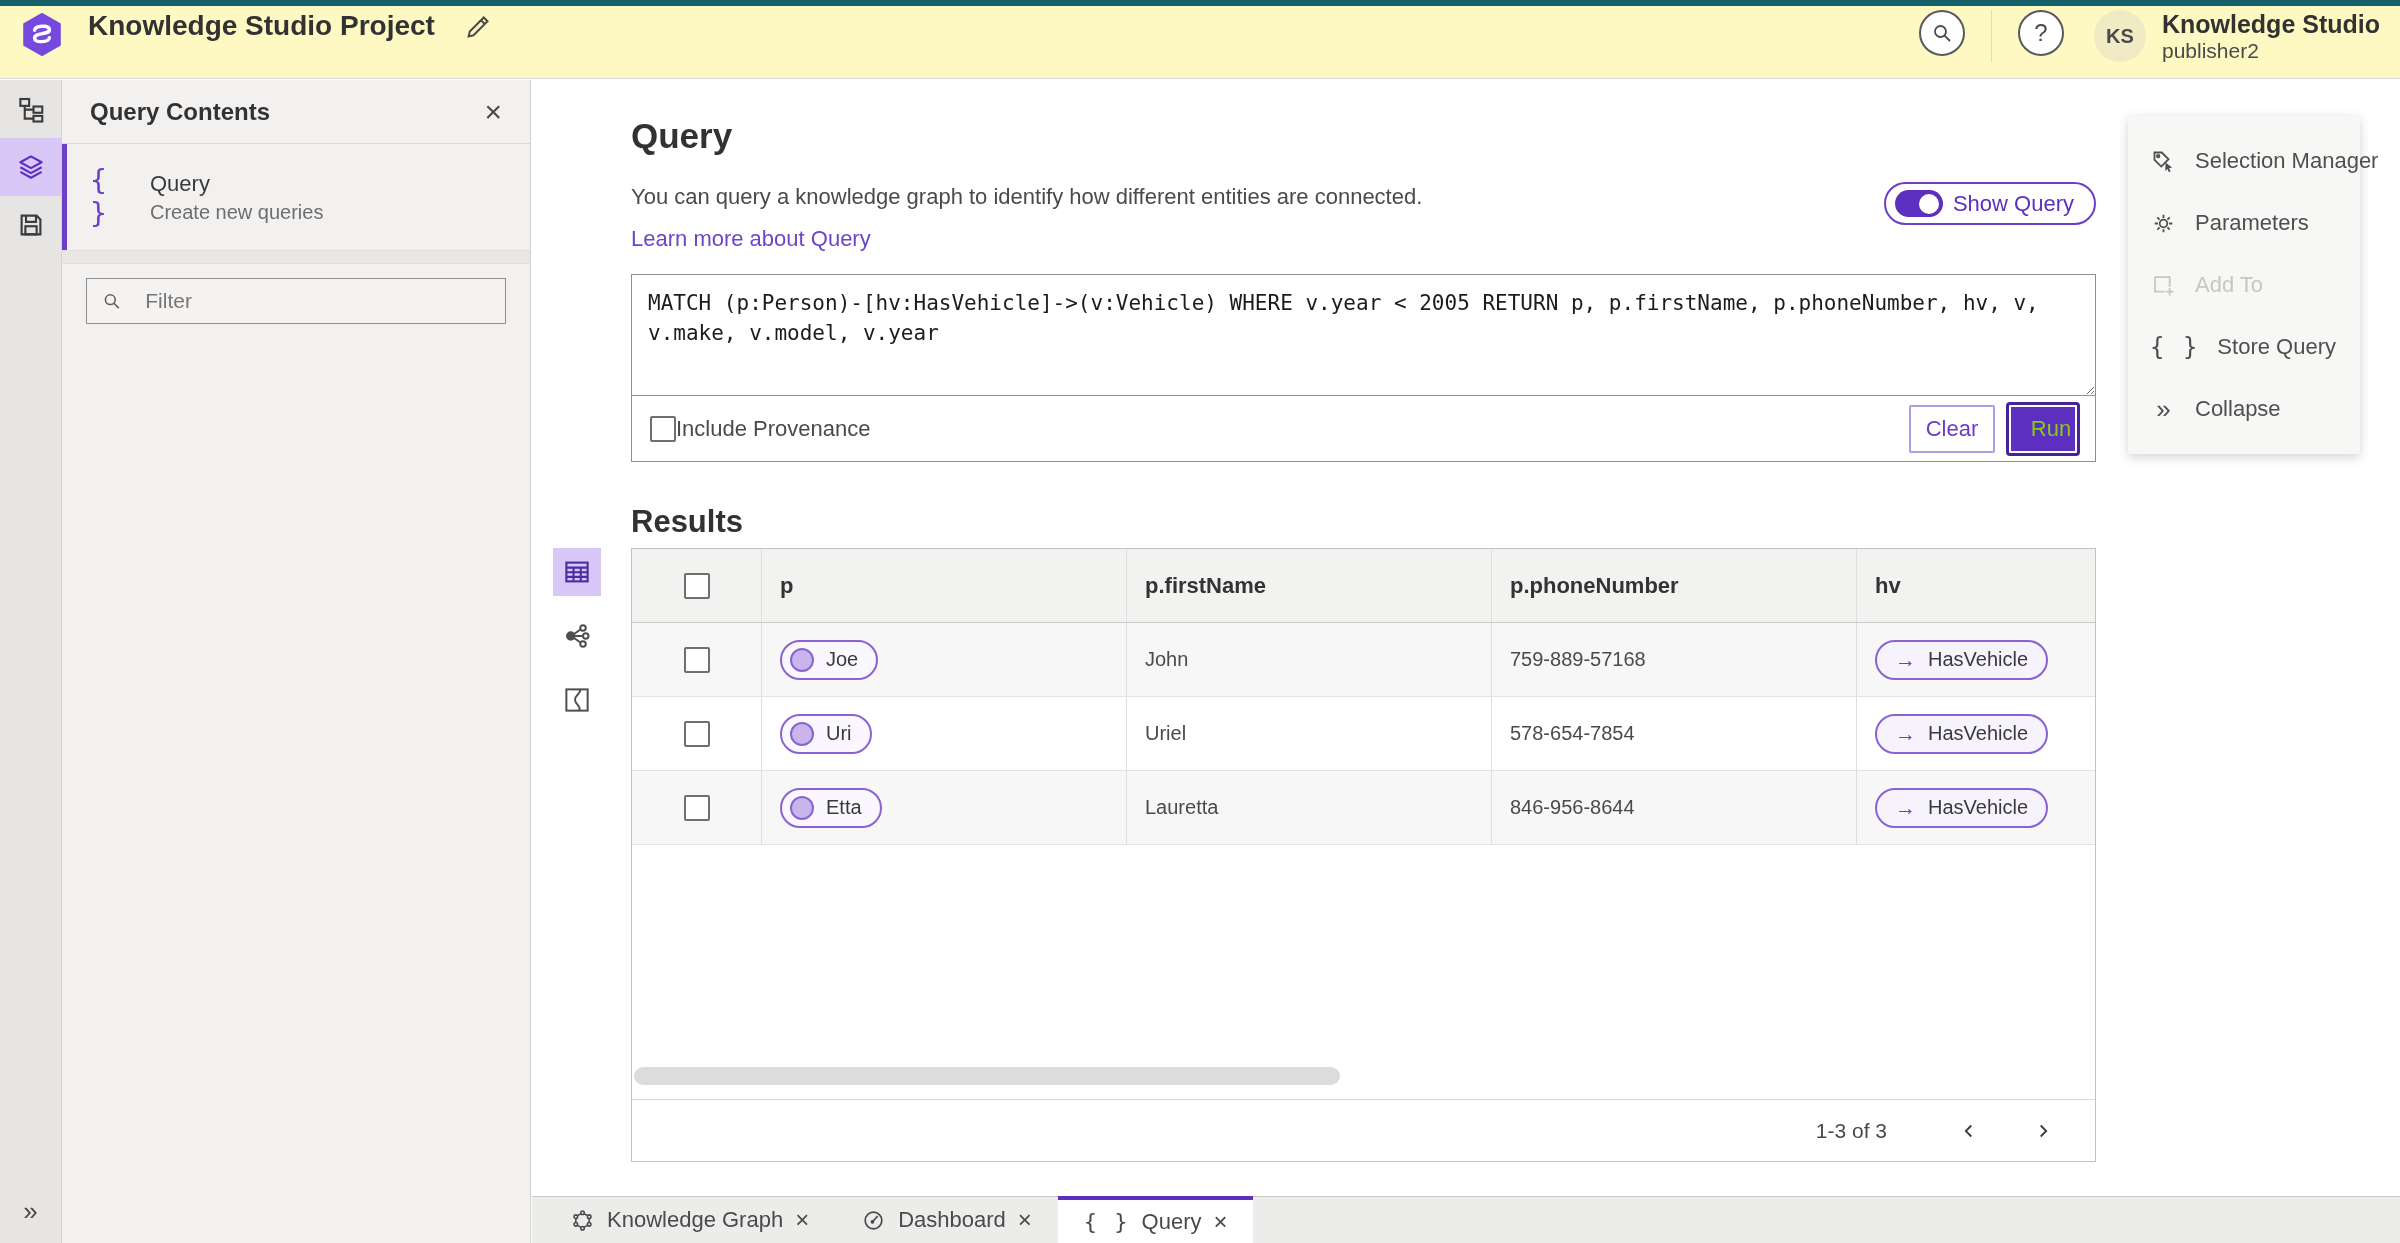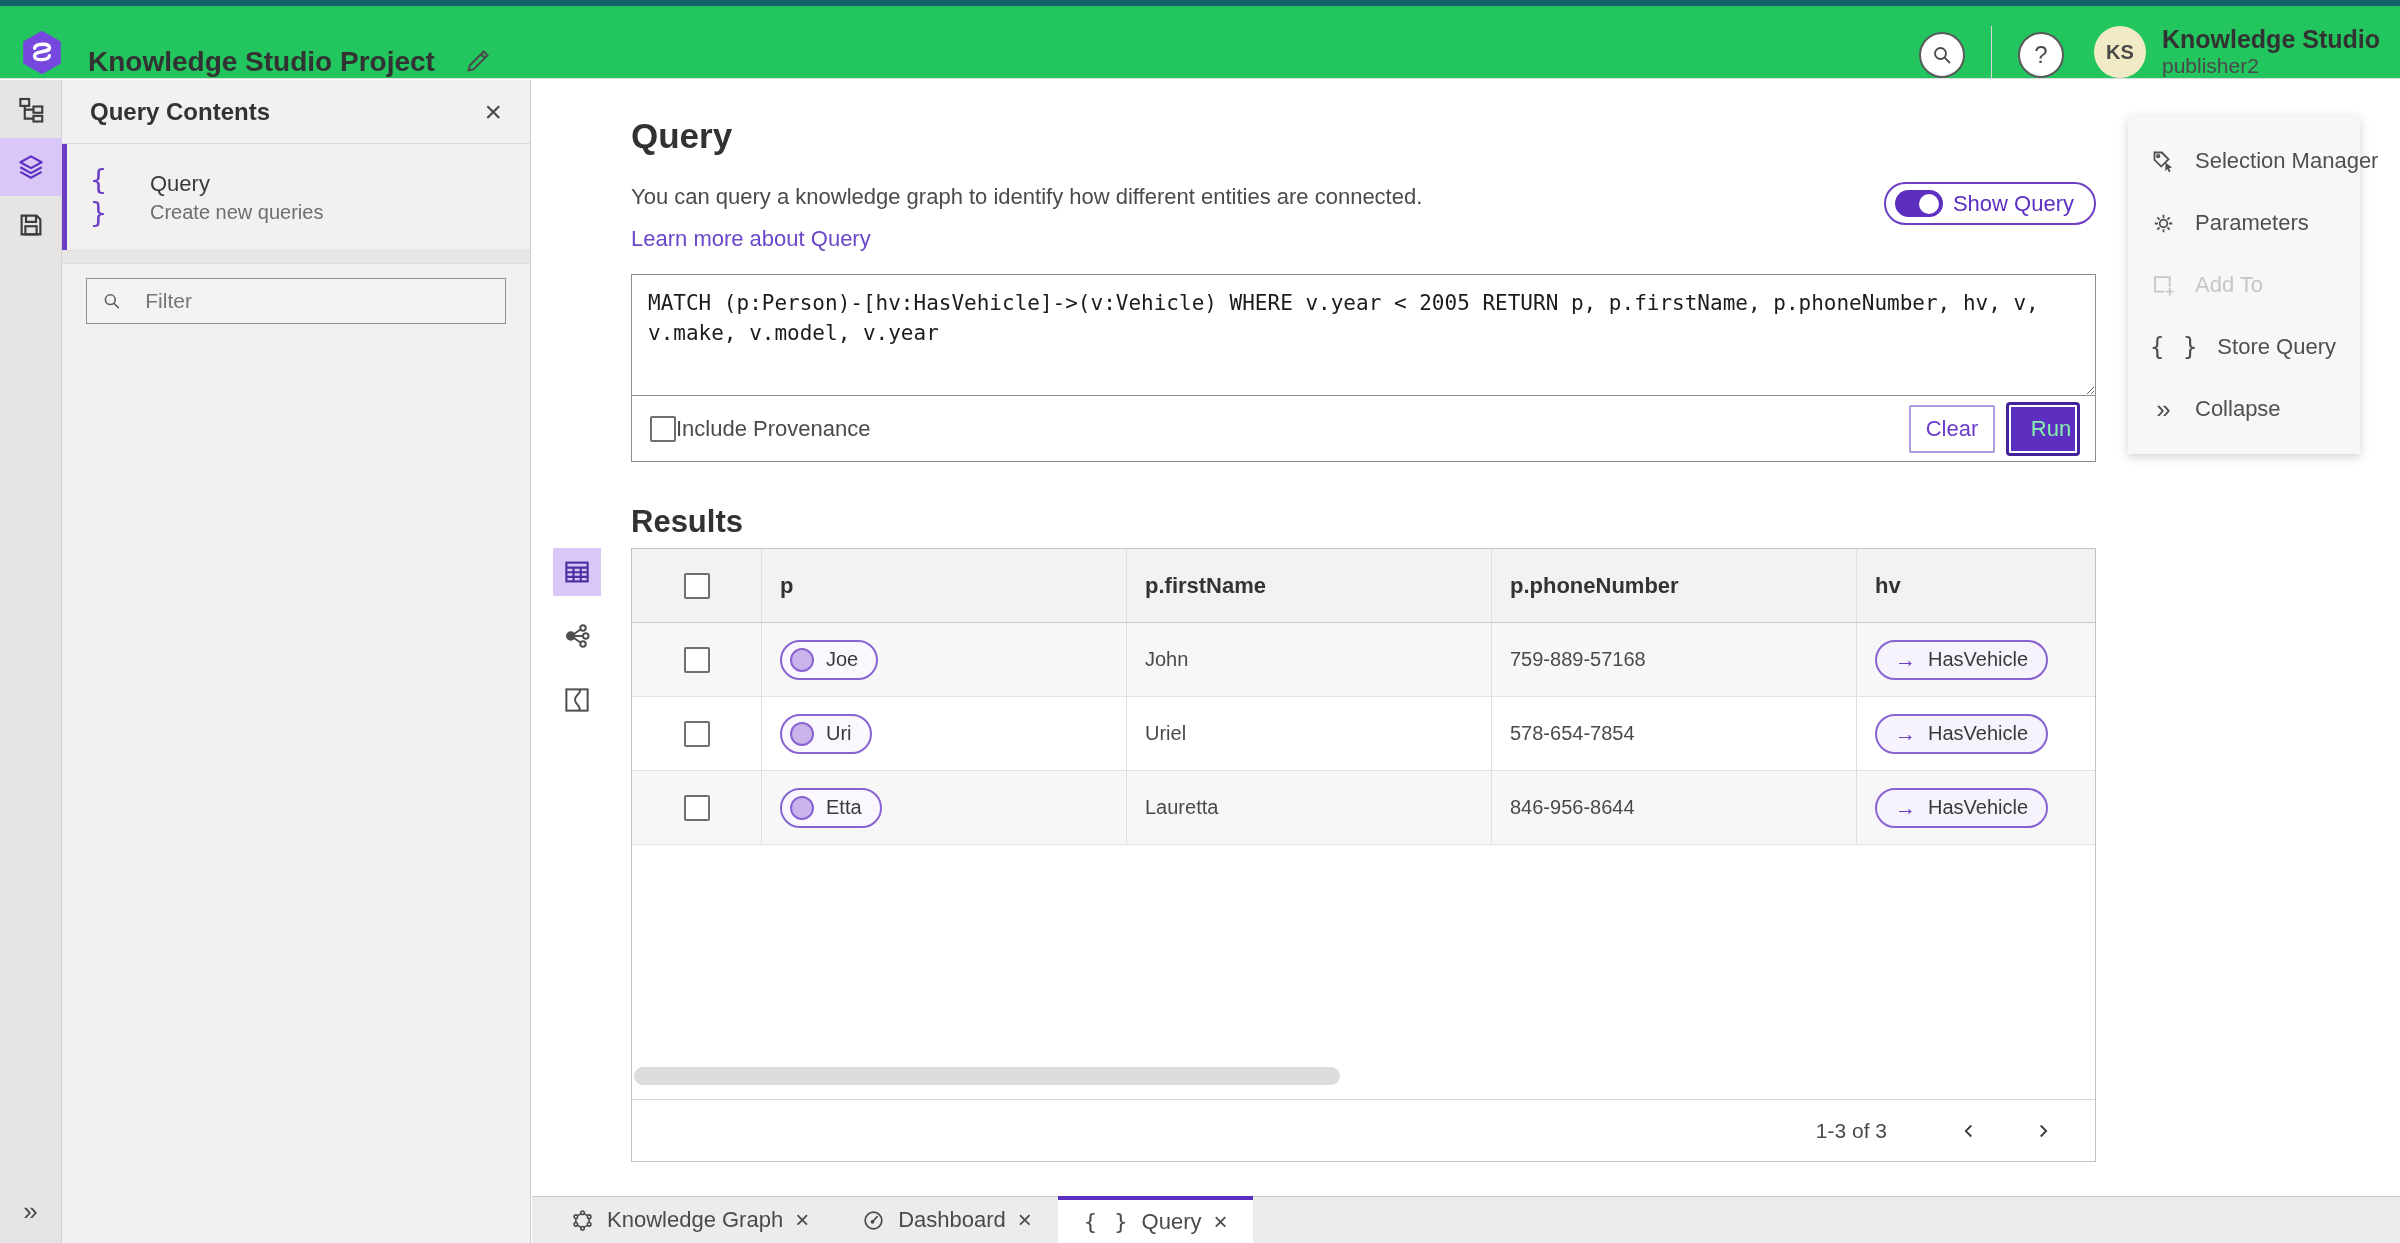--- a/index.html
+++ b/index.html
@@ -6,22 +6,22 @@
   html,body { background:#fff; }
   #app {
     position:relative; width:2400px; height:1243px; overflow:hidden;
     font-family:"Liberation Sans", sans-serif; color:#323232; background:#fff;
   }
   svg { display:block; }
 
   
   .topstrip { position:absolute; top:0; left:0; right:0; height:6px; background:#14616b; }
   .header {
-    position:absolute; top:6px; left:0; right:0; height:73px; background:#22c55e;
-    border-bottom:1px solid #dcdcdc; display:flex; align-items:flex-end; padding:4px 20px 0 18px;
+    position:absolute; top:6px; left:0; right:0; height:73px; background:#fef9c3;
+    border-bottom:1px solid #dcdcdc; display:flex; align-items:flex-start; padding:4px 20px 0 18px;
   }
   .logo { width:48px; height:50px; }
   .app-title { margin-left:22px; font-size:28px; font-weight:bold; color:#323232; }
   .edit-btn { margin-left:28px; width:34px; height:34px; border:none; background:none; cursor:pointer; color:#4a4a4a; }
   .hspacer { flex:1; }
   .circle-btn {
     width:46px; height:46px; border-radius:50%; border:2px solid #595959; background:#fff;
     display:flex; align-items:center; justify-content:center; color:#4a4a4a; cursor:pointer;
     font-size:24px;
   }
@@ -92,21 +92,21 @@
     outline:none; background:#fff;
   }
   .editor-footer { flex:1; display:flex; align-items:center; padding:0 18px; }
   .cb { width:26px; height:26px; border:2px solid #6f6f6f; border-radius:2px; background:#fff; display:inline-block; cursor:pointer; }
   .cb-label { font-size:22px; color:#4a4a4a; }
   .btn-clear {
     margin-left:auto; width:86px; height:48px; background:#fff; color:#6a3ac9; border:2px solid #b09ae2;
     font-size:22px; border-radius:2px; cursor:pointer; font-family:"Liberation Sans", sans-serif;
   }
   .btn-run {
-    margin-left:14px; width:68px; height:48px; background:#5d2fc0; color:#86efac; border:2px solid #fff;
+    margin-left:14px; width:68px; height:48px; background:#5d2fc0; color:#84cc16; border:2px solid #fff;
     outline:3px solid #44229c; font-size:22px; border-radius:1px; cursor:pointer; font-family:"Liberation Sans", sans-serif;padding-left:16px;
   }
 
   
   .results-title { position:absolute; top:424px; font-size:31px; font-weight:bold; color:#323232; }
   .view-rail { position:absolute; left:-78px; top:468px; display:flex; flex-direction:column; gap:16px; }
   .view-btn { width:48px; height:48px; display:flex; align-items:center; justify-content:center;
     background:none; border:none; color:#4f4f4f; cursor:pointer; }
   .view-btn.active { background:#d9c7f7; color:#4b2ea0; }
   .view-btn svg { width:30px; height:30px; }

